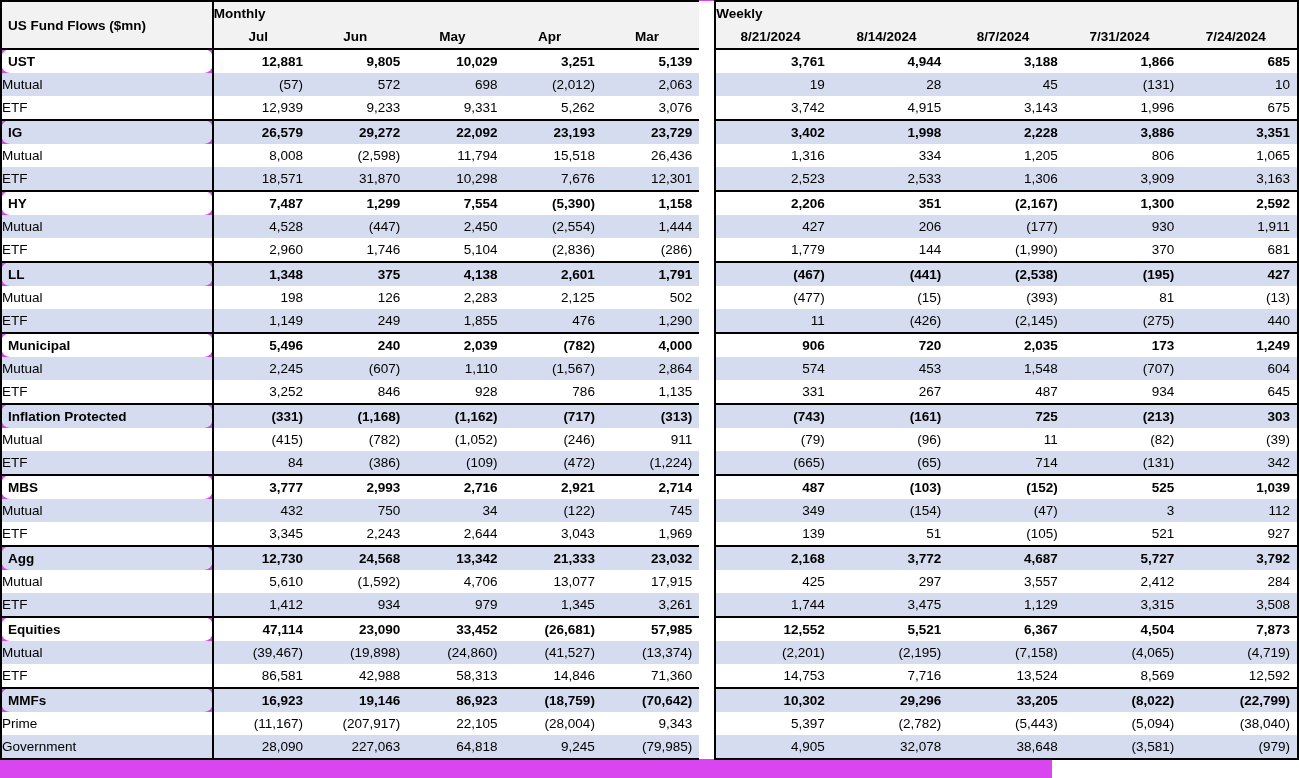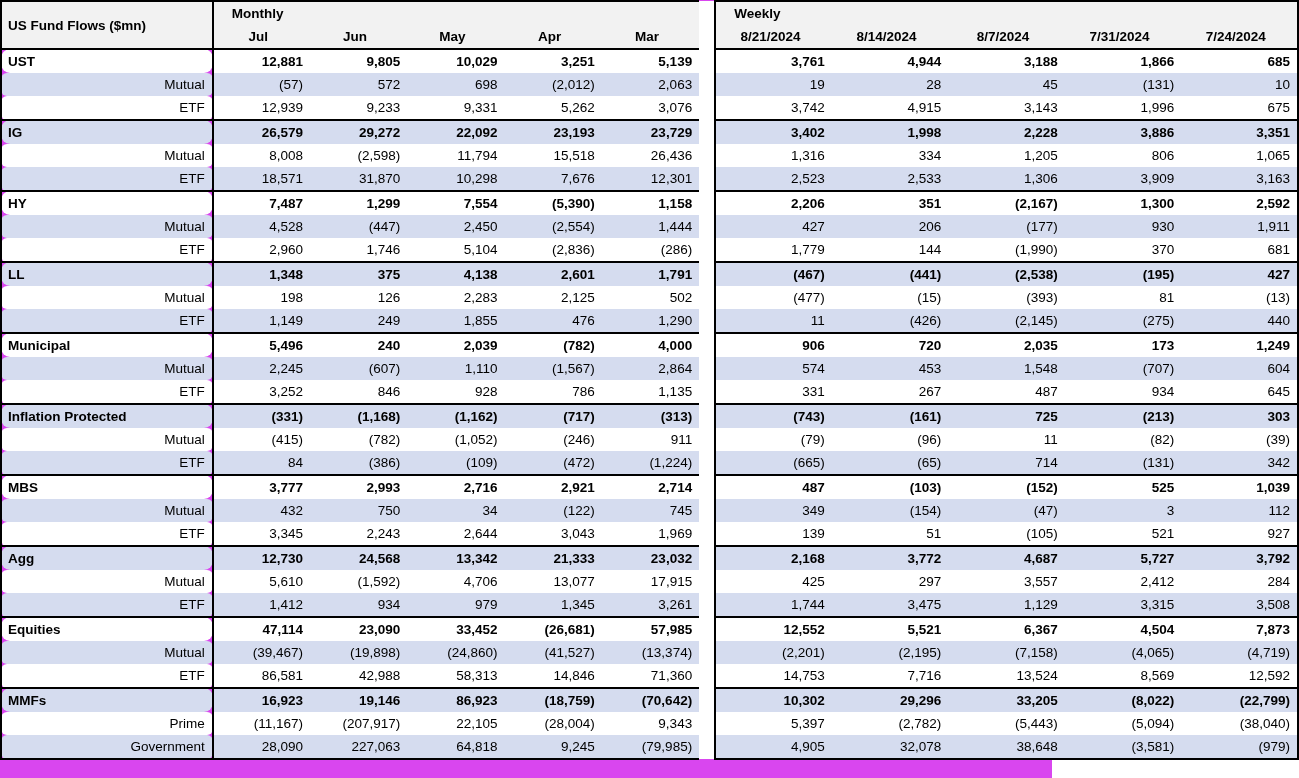--- a/index.html
+++ b/index.html
@@ -43,36 +43,34 @@
     padding-right: 7px;
     white-space: nowrap;
   }
   .cell-label {
     text-align: left;
     padding-left: 6px;
     white-space: nowrap;
     border-radius: 9px;
   }
   .cell-sublabel {
-    text-align: right;
     padding-right: 7px;
     white-space: nowrap;
-    border-radius: 6px;
   }
   
   .hdr-title {
     font-weight: bold;
     text-align: left;
     padding-left: 6px;
     background: #f2f2f2;
   }
   .hdr-group {
     font-weight: bold;
     text-align: left;
-    padding-left: 18px;
+    padding-left: 0;
     background: #f2f2f2;
   }
   .hdr-sub {
     font-weight: bold;
     text-align: center;
     padding-right: 7px;
     background: #f2f2f2;
     white-space: nowrap;
   }
   .gapcell { background: #ffffff; border: none !important; }

